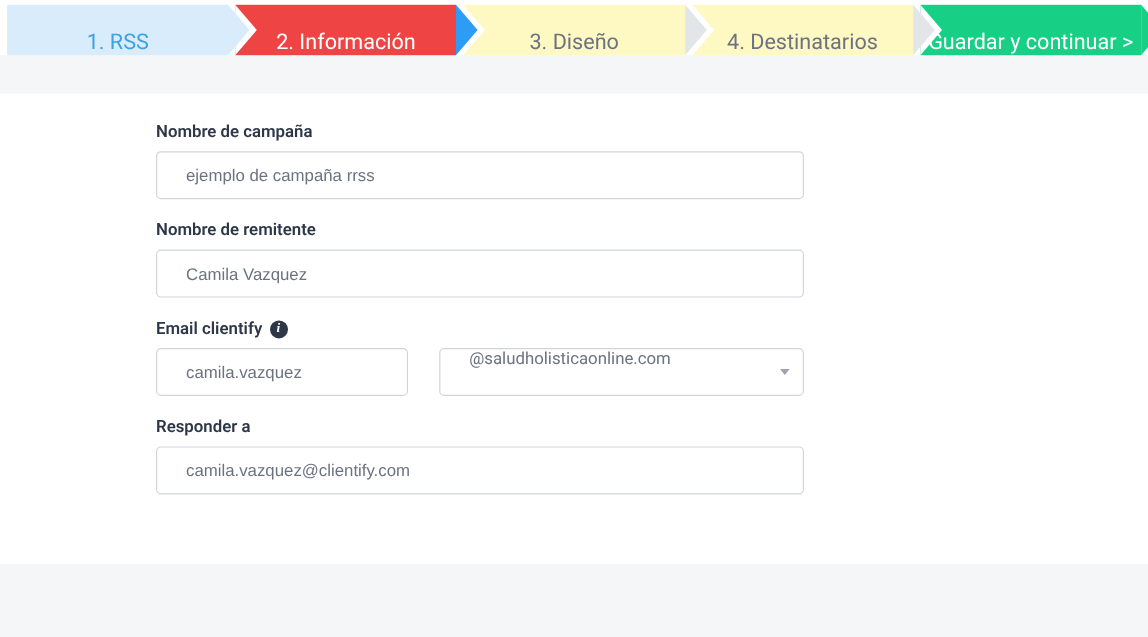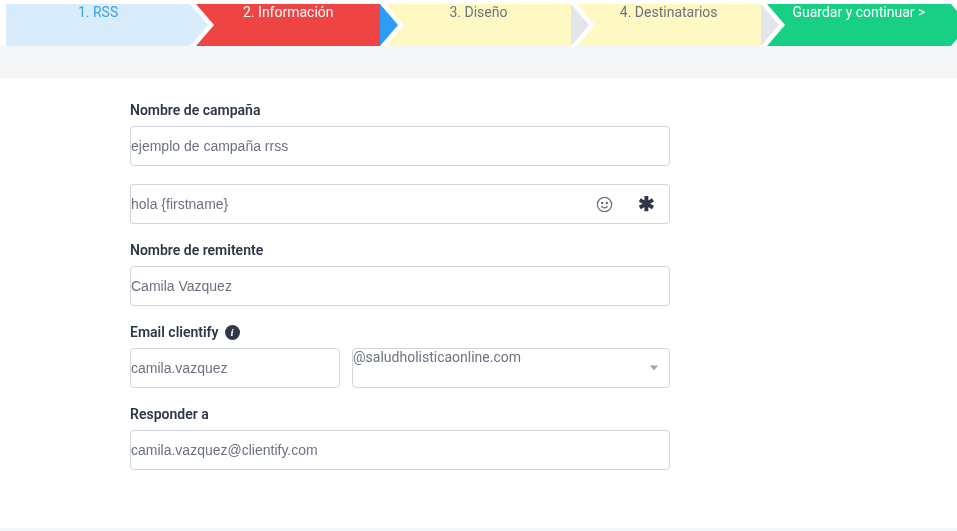--- a/index.html
+++ b/index.html
@@ -17,23 +17,23 @@
     display: flex;
     background: #fff;
     padding: 4px 6px 0 6px;
     gap: 0;
   }
   .step {
     position: relative;
     flex: 1;
     height: 42px;
     display: flex;
-    align-items: flex-start;
+    align-items: flex-end;
     justify-content: center;
-    font-size: 14px;
+    font-size: 18px;
     color: #4a5568;
     background: #e6eef4;
     margin-right: 6px;
   }
   .step:last-child { margin-right: 0; }
 
   .step::after {
     content: "";
     position: absolute;
     right: -18px;
@@ -93,21 +93,21 @@
     background:#2d3748; color:#fff;
     font-size:11px; font-weight:bold; font-style: italic;
     display:inline-flex; align-items:center; justify-content:center;
     font-family: Georgia, serif;
   }
   .input, .select-box {
     width: 100%;
     height: 40px;
     border: 1px solid #d1d5db;
     border-radius: 4px;
-    padding: 0 0;
+    padding: 0 24px;
     font-size: 14px;
     color:#6b7280;
     background:#fff;
     outline:none;
   }
 
   
   .subject-row {
     display:flex;
   }
@@ -136,21 +136,21 @@
     border-top-right-radius:4px;
     border-bottom-right-radius:4px;
     display:flex; align-items:center; justify-content:center;
     font-size:20px; font-weight:bold;
     color:#2d3748;
     cursor:pointer;
     background:#fff;
   }
 
   
-  .email-row { display:flex; gap:12px; }
+  .email-row { display:flex; gap:26px; }
   .email-row .input { width:210px; }
   .select-wrap {
     position:relative; flex:1;
   }
   .select-box {
     display:flex; 
     cursor:pointer;
     color:#6b7280;
   }
   .caret {
@@ -186,34 +186,20 @@
 
 <div class="page">
   <div class="form">
 
     <div class="field">
       <div class="field-label">Nombre de campaña</div>
       <input class="input" value="ejemplo de campaña rrss" style="">
     </div>
 
     <div class="field">
-      <div class="subject-row">
-        <div class="subject-input-wrap">
-          <input class="input" value="hola {firstname}" style="">
-          <span class="emoji-btn">
-            <svg viewBox="0 0 24 24" width="19" height="19" fill="none" stroke="#6b7280" stroke-width="1.6">
-              <circle cx="12" cy="12" r="9"></circle>
-              <circle cx="9" cy="10" r="0.8" fill="#6b7280"></circle>
-              <circle cx="15" cy="10" r="0.8" fill="#6b7280"></circle>
-              <path d="M8.5 14.5c1 1.2 2.2 1.8 3.5 1.8s2.5-.6 3.5-1.8" stroke-linecap="round"></path>
-            </svg>
-          </span>
-        </div>
-        <div class="var-btn">✱</div>
-      </div>
     </div>
 
     <div class="field">
       <div class="field-label">Nombre de remitente</div>
       <input class="input" value="Camila Vazquez" style="">
     </div>
 
     <div class="field">
       <div class="field-label">
         <span>Email clientify</span>

